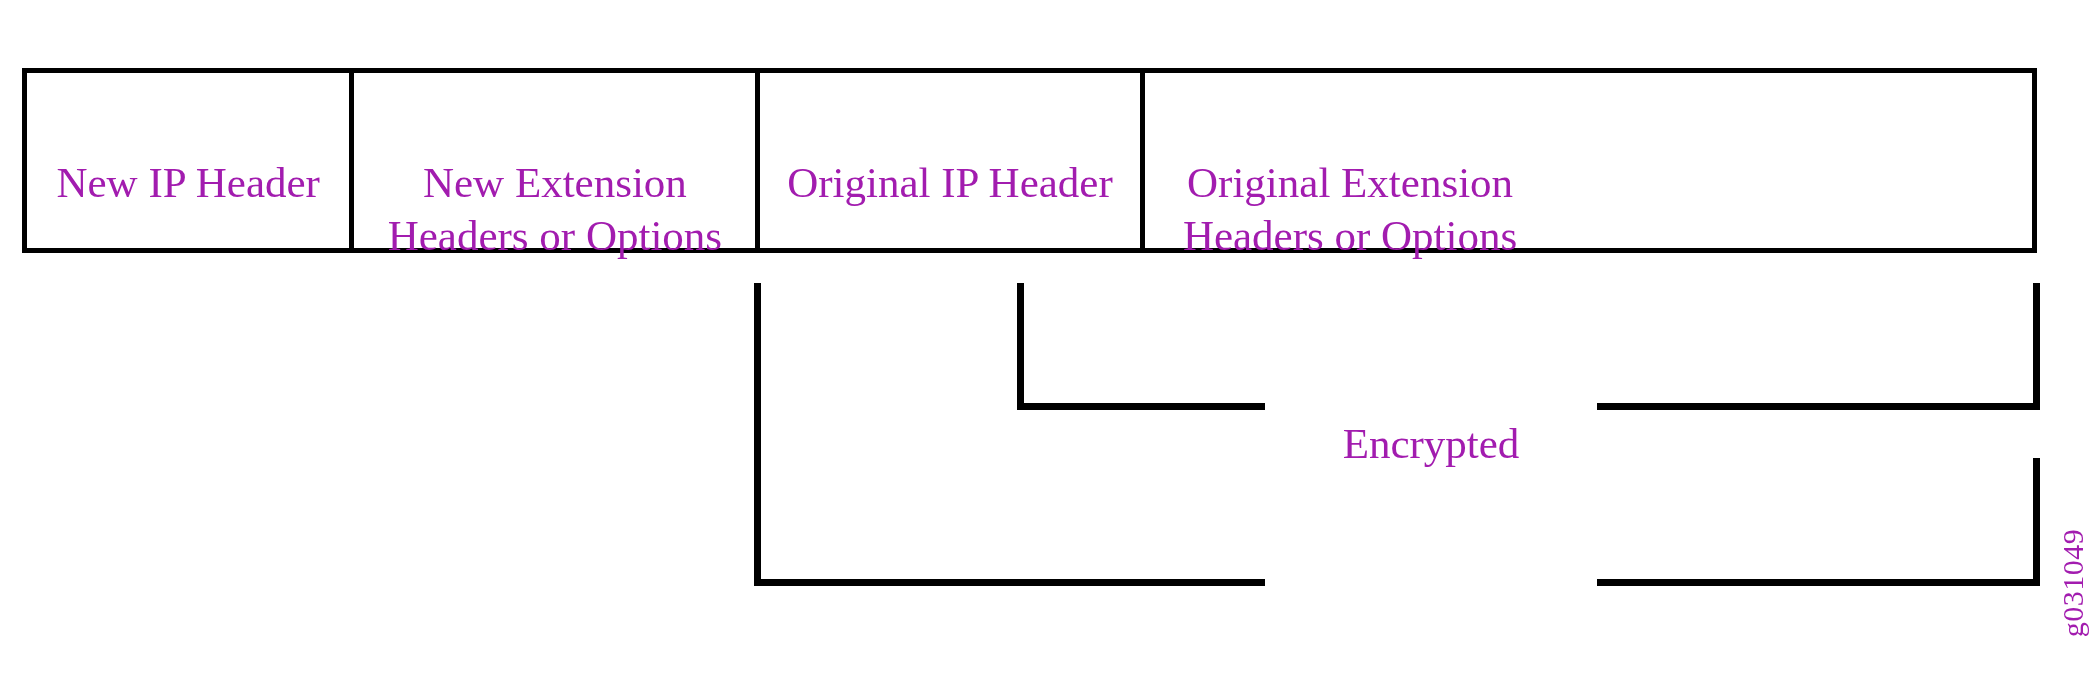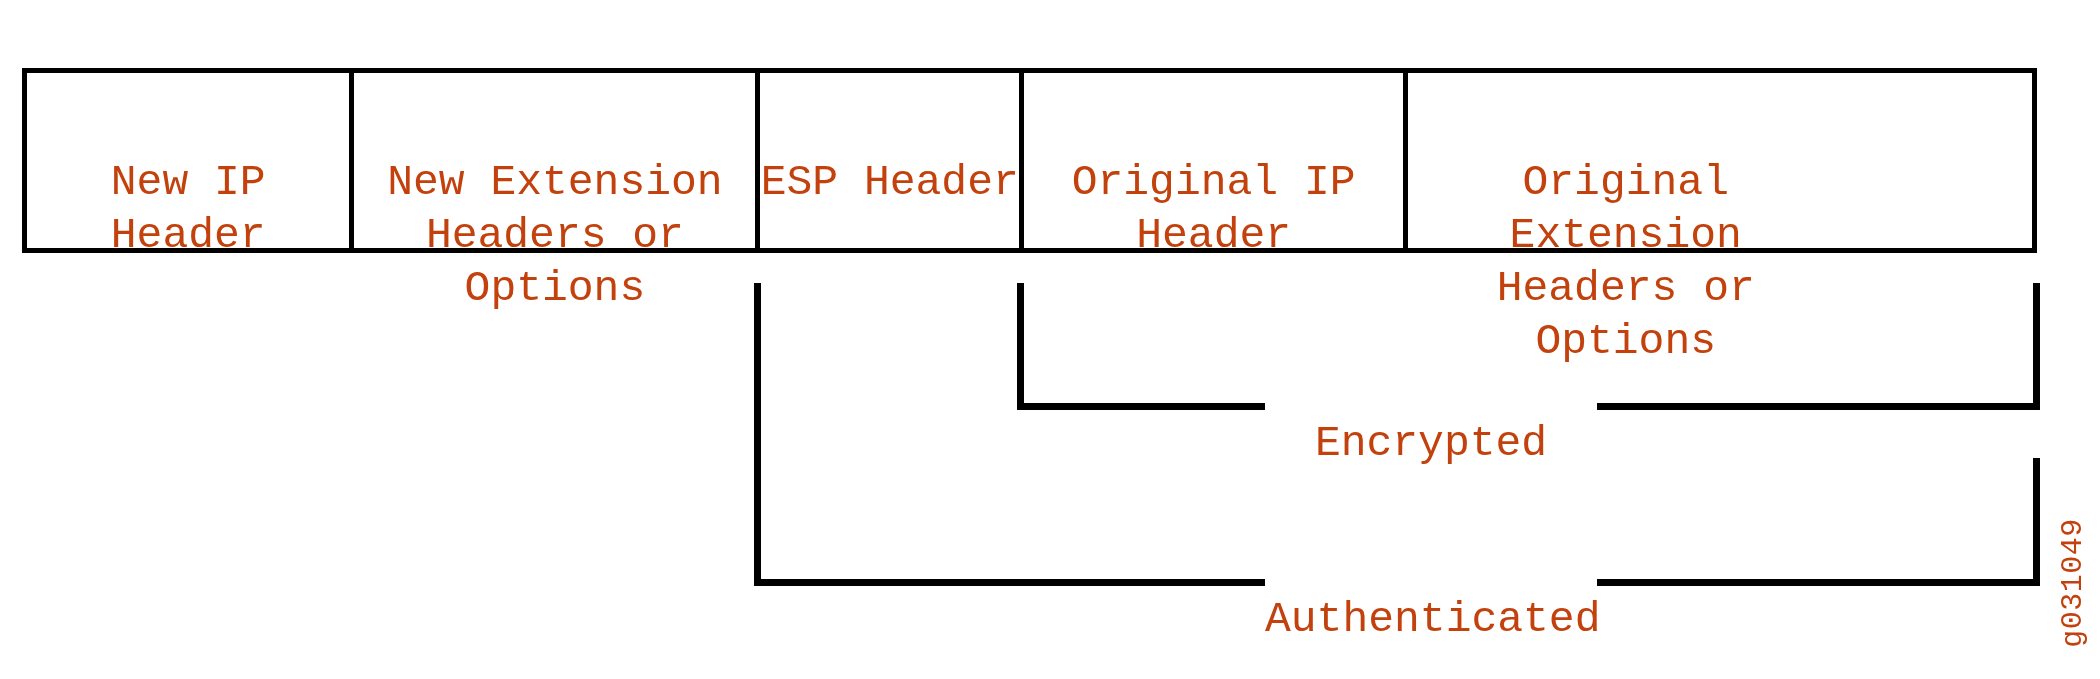--- a/index.html
+++ b/index.html
@@ -5,22 +5,22 @@
   html, body {
     margin: 0;
     padding: 0;
     background: #ffffff;
   }
   .canvas {
     position: relative;
     width: 2100px;
     height: 679px;
     background: #ffffff;
-    font-family: Liberation Mono, monospace;
-    color: #c2410c;
+    font-family: Liberation Serif, serif;
+    color: #a21caf;
     overflow: hidden;
   }
   
   .packet-table {
     position: absolute;
     left: 22px;
     top: 68px;
     width: 2015px;
     height: 185px;
     border: 5px solid #000000;
@@ -36,21 +36,21 @@
     padding-top: 30px;
     font-size: 43px;
     line-height: 53px;
     white-space: pre-line;
   }
   .cell:last-child { border-right: none; }
   .cell.c1 { flex: 0 0 16.33%; }
   .cell.c2 { flex: 0 0 20.25%; }
   .cell.c3 { flex: 0 0 13.15%; }
   .cell.c4 { flex: 0 0 19.16%; }
-  .cell.c5 { flex: 0 0 20.50%; margin-left: 12px; }
+  .cell.c5 { flex: 0 0 20.50%; }
   .cell.c6 { flex: 0 0 10.61%; }
 
   
   .line {
     position: absolute;
     background: #000000;
   }
   .enc-v-left   { left: 1017px; top: 283px; width: 7px;  height: 127px; }
   .enc-h-left   { left: 1017px; top: 403px; width: 248px; height: 7px; }
   .enc-h-right  { left: 1597px; top: 403px; width: 440px; height: 7px; }
@@ -89,39 +89,35 @@
 <div class="canvas">
 
   <div class="packet-table">
     <div class="cell c1">
       <span>New IP Header</span>
     </div>
     <div class="cell c2">
       <span>New Extension
 Headers or Options</span>
     </div>
-    <div class="cell c3">
-      <span>ESP Header</span>
-    </div>
     <div class="cell c4">
       <span>Original IP Header</span>
     </div>
     <div class="cell c5">
       <span>Original Extension
 Headers or Options</span>
     </div>
   </div>
 
   <div class="line enc-v-left"></div>
   <div class="line enc-h-left"></div>
   <div class="bracket-label enc-label">Encrypted</div>
   <div class="line enc-h-right"></div>
   <div class="line enc-v-right"></div>
 
   <div class="line auth-v-left"></div>
   <div class="line auth-h-left"></div>
-  <div class="bracket-label auth-label">Authenticated</div>
   <div class="line auth-h-right"></div>
   <div class="line auth-v-right"></div>
 
   <div class="figure-id">g031049</div>
 
 </div>
 
 </body></html>

